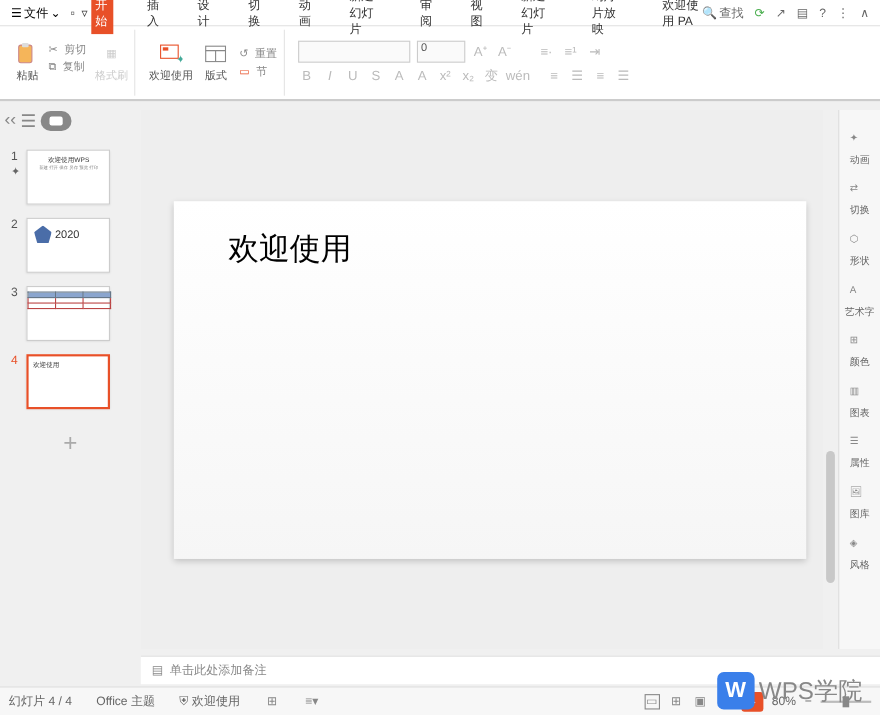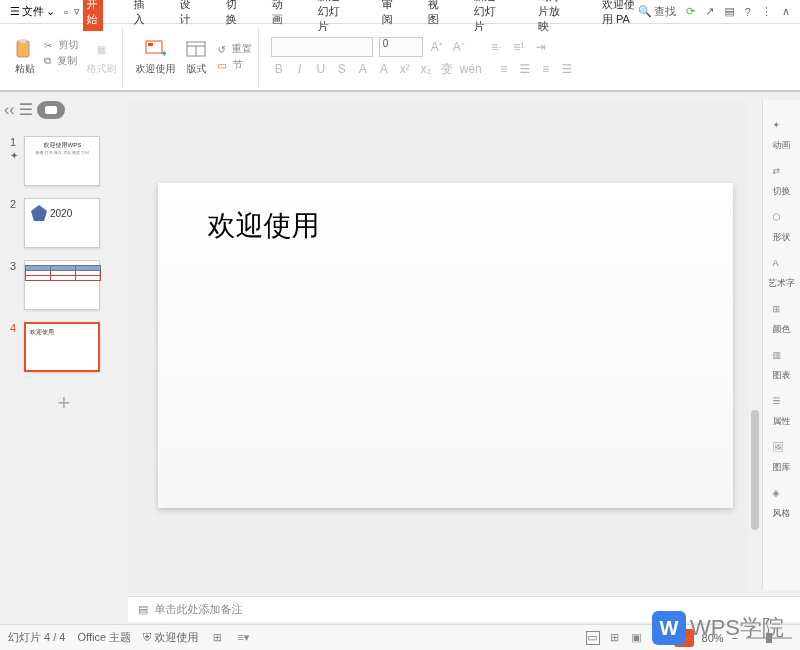--- a/index.html
+++ b/index.html
@@ -44,21 +44,21 @@
 
 .v-scrollbar { position: absolute; right: 38px; top: 100px; width: 14px; height: 490px; background: #f0f0f0; }
 .v-scroll-thumb { width: 8px; height: 120px; background: #c8c8c8; border-radius: 4px; margin: 310px auto 0; }
 
 .right-panel { position: absolute; right: 0; top: 100px; width: 38px; height: 490px; background: #f7f7f7; border-left: 1px solid #ddd; display: flex; flex-direction: column; align-items: center; padding-top: 20px; gap: 14px; }
 .right-item { display: flex; flex-direction: column; align-items: center; gap: 1px; font-size: 9px; color: #666; cursor: pointer; }
 .right-icon { width: 18px; height: 18px; color: #888; }
 
 .notes-bar { position: absolute; left: 128px; bottom: 28px; right: 0; height: 26px; background: #fff; border-top: 1px solid #ddd; display: flex; align-items: center; padding: 0 10px; font-size: 11px; color: #888; gap: 6px; }
 
-.status-bar { position: absolute; left: 0; bottom: 0; right: 0; height: 26px; background: #f7f7f7; border-top: 1px solid #ddd; display: flex; align-items: center; padding: 0 8px; font-size: 11px; color: #666; gap: 12px; }
+.status-bar { position: absolute; left: 0; bottom: 0; right: 0; height: 26px; background: #f7f7f7; border-top: 1px solid #ddd; display: flex; align-items: center; padding: 0 8px; font-size: 11px; color: #666; gap: 22px; }
 .status-right { margin-left: auto; display: flex; align-items: center; gap: 8px; }
 .play-btn { width: 20px; height: 18px; background: #e85028; border-radius: 3px; display: flex; align-items: center; justify-content: center; color: #fff; font-size: 9px; }
 .zoom-slider { width: 46px; height: 2px; background: #bbb; position: relative; }
 .zoom-handle { width: 6px; height: 10px; background: #888; position: absolute; left: 20px; top: -4px; }
 .view-btn { width: 14px; height: 14px; color: #888; cursor: pointer; display:flex; align-items:center; justify-content:center; }
 
 .watermark { position: absolute; right: 16px; bottom: 5px; display: flex; align-items: center; gap: 4px; font-size: 22px; color: #888; font-weight: 300; }
 .wm-logo { width: 34px; height: 34px; background: #3a7fea; border-radius: 6px; display: flex; align-items: center; justify-content: center; color: #fff; font-weight: bold; font-size: 20px; }
 
 .pentagon { width: 16px; height: 16px; background: #4a6da8; clip-path: polygon(50% 0%, 100% 38%, 82% 100%, 18% 100%, 0% 38%); display: inline-block; margin: 2px; }

